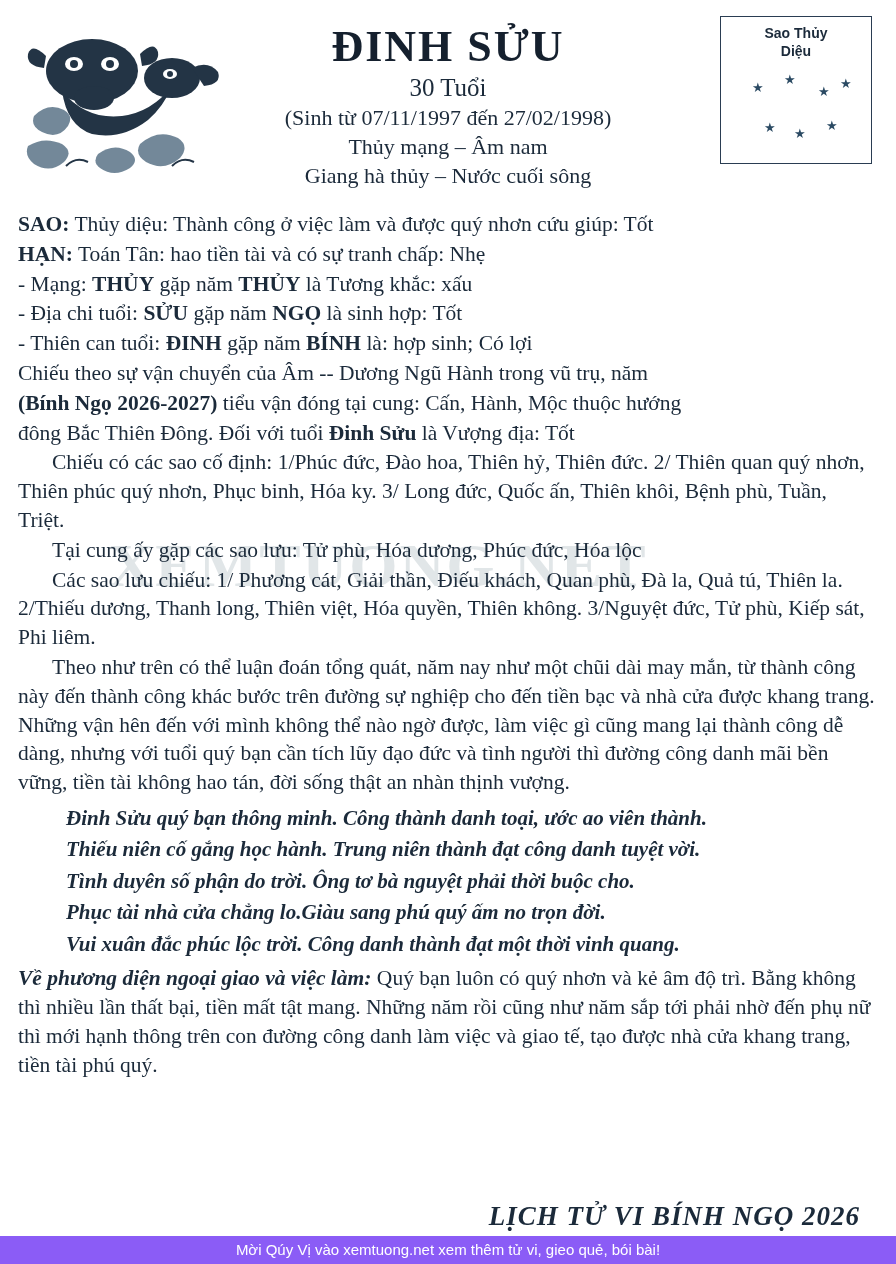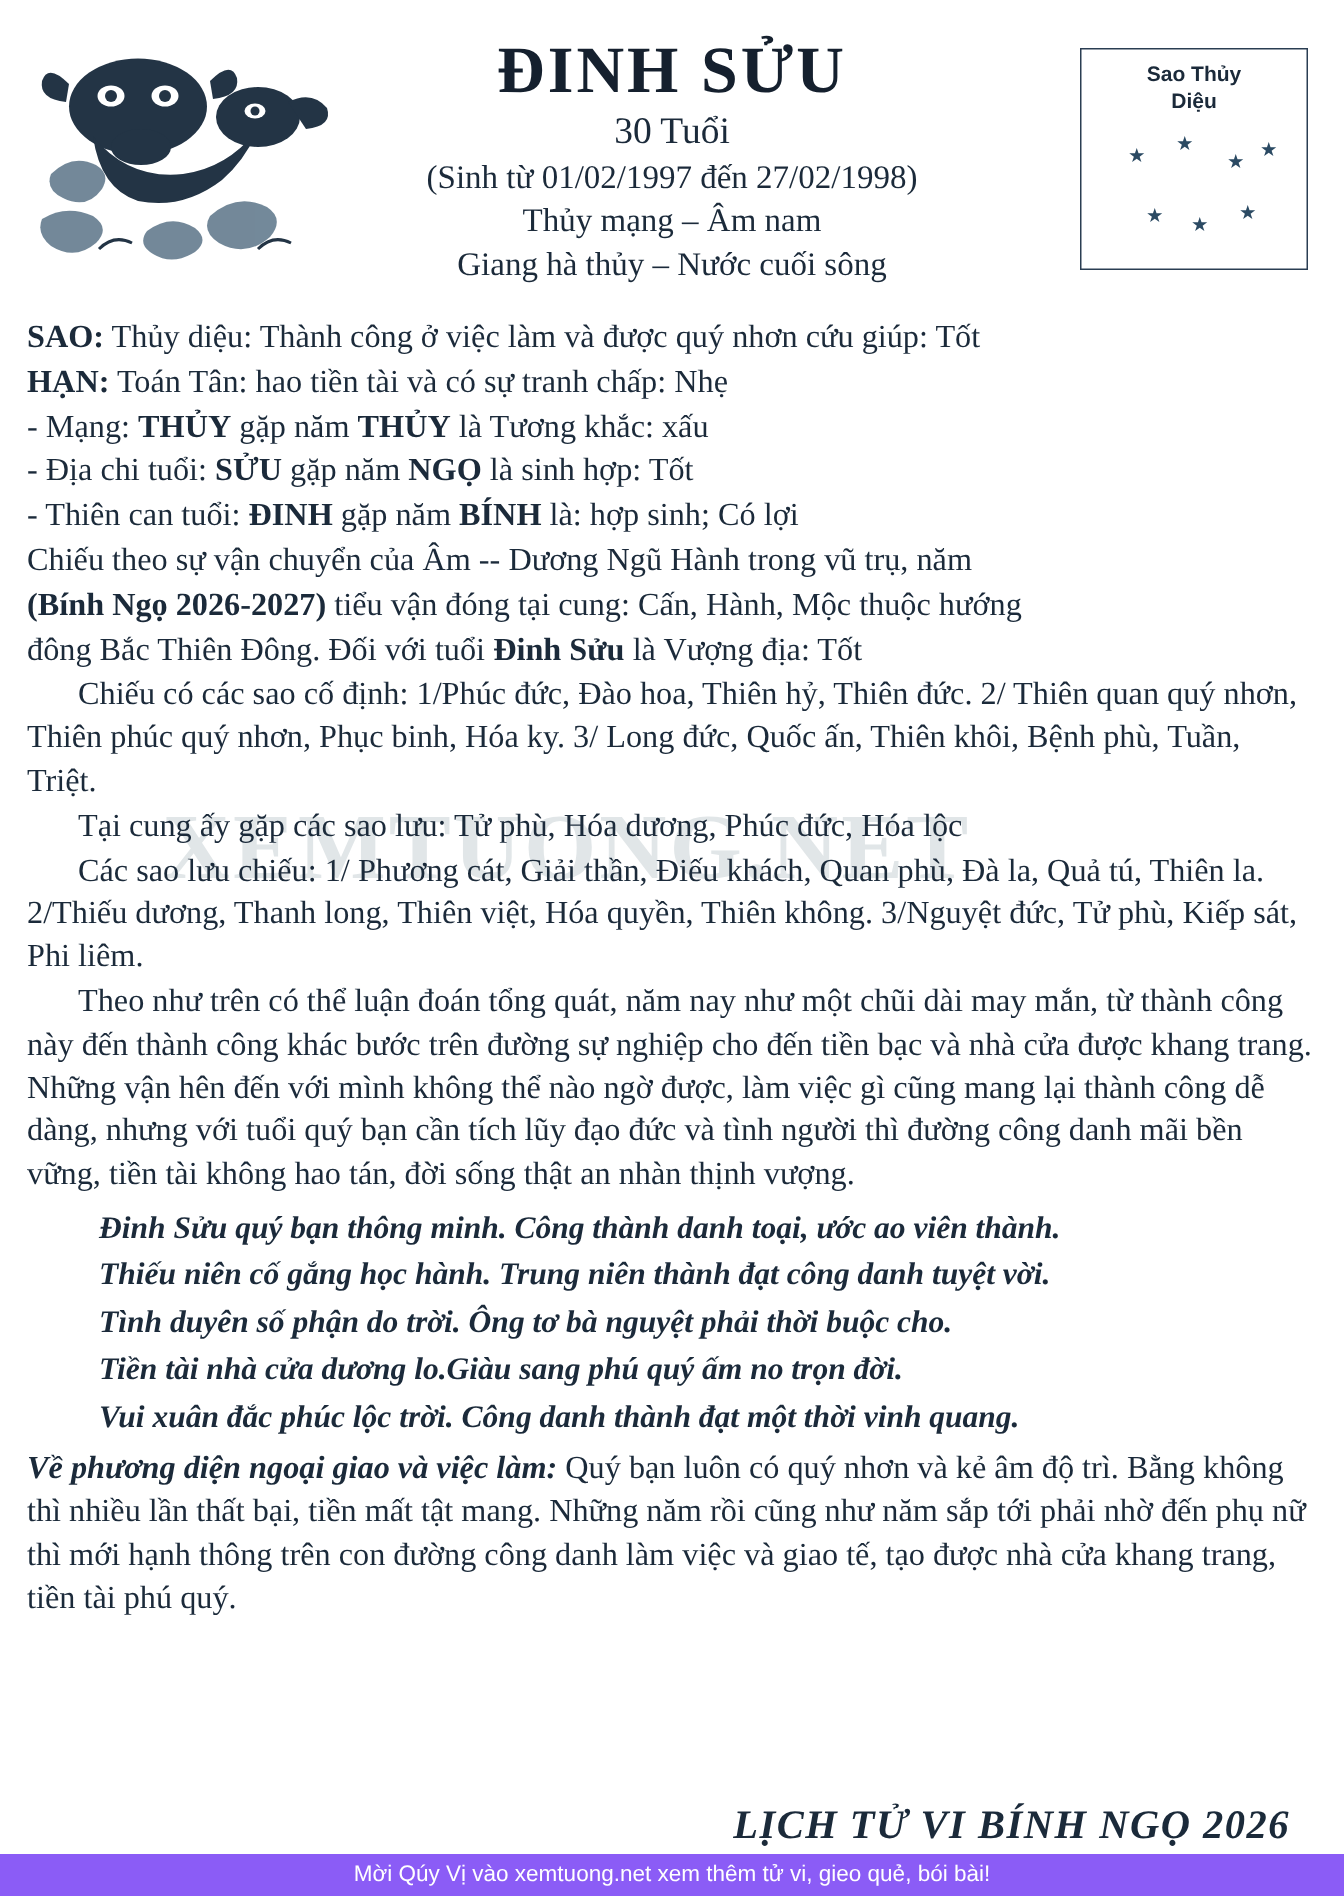--- a/index.html
+++ b/index.html
@@ -66,21 +66,21 @@
     margin-top: 4px;
   }
   .subline {
     font-size: 22px;
     margin-top: 3px;
   }
 
   .star-box {
     position: absolute;
     right: 6px;
-    top: 22px;
+    top: 6px;
     width: 152px;
     height: 148px;
     border: 1.5px solid #2a3d52;
     background: #fff;
     text-align: center;
     padding-top: 8px;
   }
   .star-box .sb-title {
     font-family: "Liberation Sans", sans-serif;
     font-weight: bold;
@@ -187,21 +187,21 @@
         <g stroke="#233445" stroke-width="2" fill="none">
           <path d="M44 150 q10 -10 22 -4"></path>
           <path d="M150 150 q10 -10 22 -4"></path>
         </g>
       </svg>
     </div>
 
     <div class="title-block">
       <div class="main-title">ĐINH SỬU</div>
       <div class="age">30 Tuổi</div>
-      <div class="subline">(Sinh từ 01/02/1997 đến 27/02/1998)</div>
+      <div class="subline">(Sinh từ 07/11/1997 đến 27/02/1998)</div>
       <div class="subline">Thủy mạng – Âm nam</div>
       <div class="subline">Giang hà thủy – Nước cuối sông</div>
     </div>
 
     <div class="star-box">
       <div class="sb-title">
         <div>Sao Thủy</div>
         <div>Diệu</div>
       </div>
       <div class="star-field">
@@ -249,21 +249,21 @@
 
     <p class="indent">Chiếu có các sao cố định: 1/Phúc đức, Đào hoa, Thiên hỷ, Thiên đức. 2/ Thiên quan quý nhơn, Thiên phúc quý nhơn, Phục binh, Hóa ky. 3/ Long đức, Quốc ấn, Thiên khôi, Bệnh phù, Tuần, Triệt.</p>
     <p class="indent">Tại cung ấy gặp các sao lưu: Tử phù, Hóa dương, Phúc đức, Hóa lộc</p>
     <p class="indent">Các sao lưu chiếu: 1/ Phương cát, Giải thần, Điếu khách, Quan phù, Đà la, Quả tú, Thiên la. 2/Thiếu dương, Thanh long, Thiên việt, Hóa quyền, Thiên không. 3/Nguyệt đức, Tử phù, Kiếp sát, Phi liêm.</p>
     <p class="indent">Theo như trên có thể luận đoán tổng quát, năm nay như một chũi dài may mắn, từ thành công này đến thành công khác bước trên đường sự nghiệp cho đến tiền bạc và nhà cửa được khang trang. Những vận hên đến với mình không thể nào ngờ được, làm việc gì cũng mang lại thành công dễ dàng, nhưng với tuổi quý bạn cần tích lũy đạo đức và tình người thì đường công danh mãi bền vững, tiền tài không hao tán, đời sống thật an nhàn thịnh vượng.</p>
 
     <div class="verse">
       <p>Đinh Sửu quý bạn thông minh. Công thành danh toại, ước ao viên thành.</p>
       <p>Thiếu niên cố gắng học hành. Trung niên thành đạt công danh tuyệt vời.</p>
       <p>Tình duyên số phận do trời. Ông tơ bà nguyệt phải thời buộc cho.</p>
-      <p>Tiền tài nhà cửa dương lo.Giàu sang phú quý ấm no trọn đời.</p>
+      <p>Phục tài nhà cửa chẳng lo.Giàu sang phú quý ấm no trọn đời.</p>
       <p>Vui xuân đắc phúc lộc trời. Công danh thành đạt một thời vinh quang.</p>
     </div>
 
     <p class="closing">
       <span class="b" style="font-style:italic;">Về phương diện ngoại giao và việc làm:</span><span> Quý bạn luôn có quý nhơn và kẻ âm độ trì. Bằng không thì nhiều lần thất bại, tiền mất tật mang. Những năm rồi cũng như năm sắp tới phải nhờ đến phụ nữ thì mới hạnh thông trên con đường công danh làm việc và giao tế, tạo được nhà cửa khang trang, tiền tài phú quý.</span>
     </p>
   </div>
 
   <div class="footer-title">LỊCH TỬ VI BÍNH NGỌ 2026</div>
   <div class="footer-bar">Mời Qúy Vị vào xemtuong.net xem thêm tử vi, gieo quẻ, bói bài!</div>

